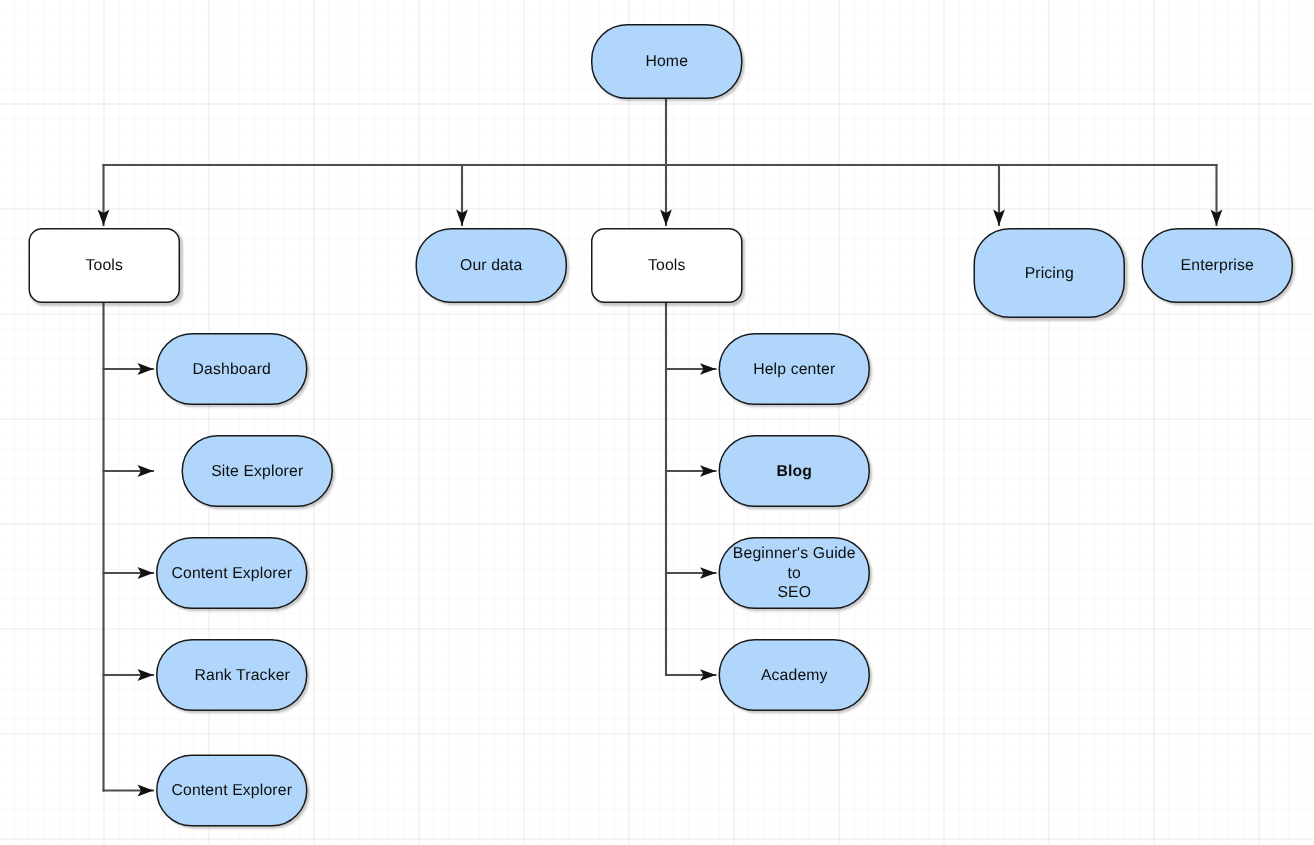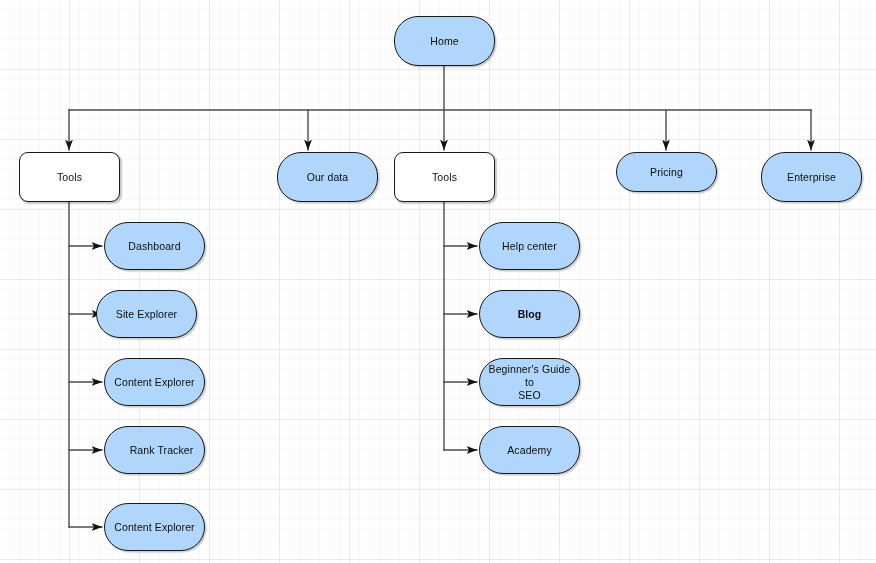--- a/index.html
+++ b/index.html
@@ -103,31 +103,31 @@
 
   <div class="node fill-white" style="left: 19px; top: 152px; width: 101px; height: 50px;">
     <span class="lbl">Tools</span>
   </div>
   <div class="node fill-blue" style="left: 258px; top: 152px; width: 101px; height: 50px; margin-left: 19px;">
     <span class="lbl">Our data</span>
   </div>
   <div class="node fill-white" style="left: 394px; top: 152px; width: 101px; height: 50px;">
     <span class="lbl">Tools</span>
   </div>
-  <div class="node fill-blue" style="left: 616px; top: 152px; width: 101px; height: 40px;">
+  <div class="node fill-blue" style="left: 649px; top: 152px; width: 101px; height: 60px;">
     <span class="lbl">Pricing</span>
   </div>
   <div class="node fill-blue" style="left: 761px; top: 152px; width: 101px; height: 50px;">
     <span class="lbl">Enterprise</span>
   </div>
 
   <div class="node fill-blue" style="left: 104px; top: 222px; width: 101px; height: 48px;">
     <span class="lbl">Dashboard</span>
   </div>
-  <div class="node fill-blue" style="left: 96px; top: 290px; width: 101px; height: 48px;">
+  <div class="node fill-blue" style="left: 121px; top: 290px; width: 101px; height: 48px;">
     <span class="lbl">Site Explorer</span>
   </div>
   <div class="node fill-blue" style="left: 104px; top: 358px; width: 101px; height: 48px;">
     <span class="lbl">Content Explorer</span>
   </div>
   <div class="node fill-blue" style="left: 104px; top: 426px; width: 101px; height: 48px; padding-left: 20px;">
     <span class="lbl">Rank Tracker</span>
   </div>
   <div class="node fill-blue" style="left: 104px; top: 503px; width: 101px; height: 48px;">
     <span class="lbl">Content Explorer</span>

